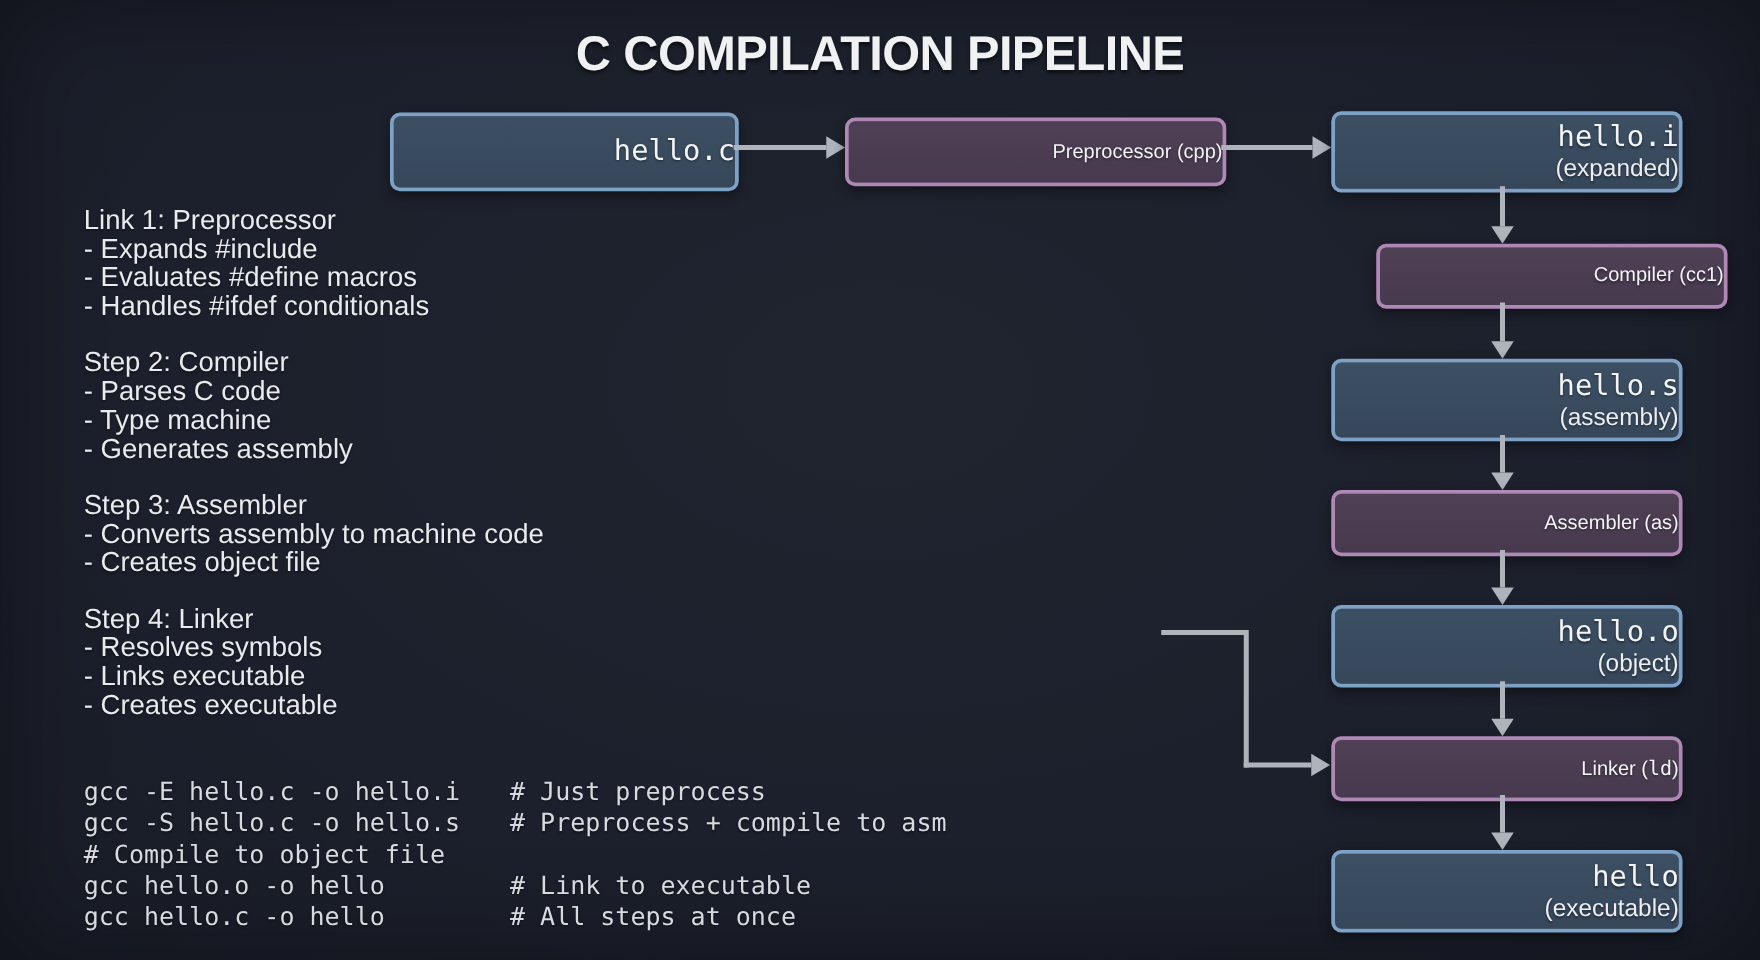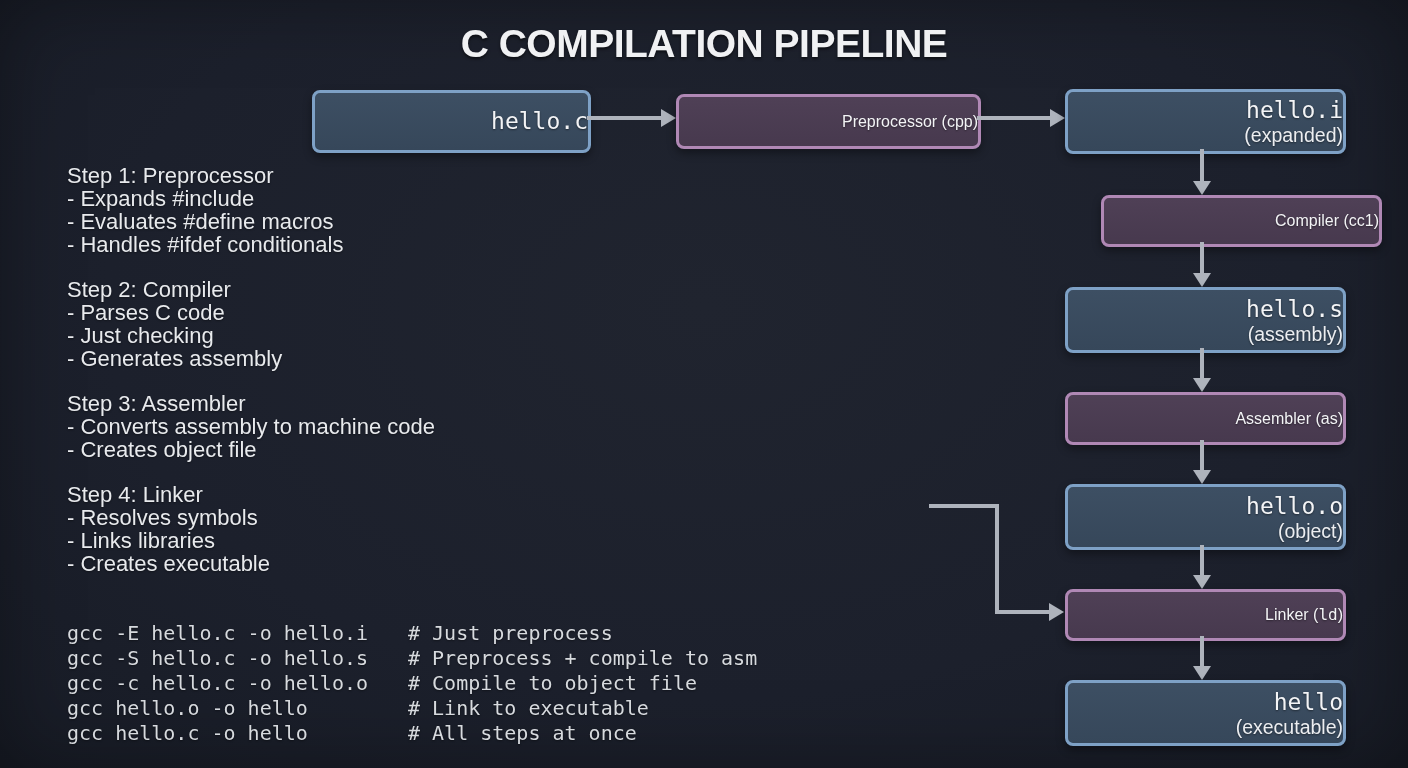--- a/index.html
+++ b/index.html
@@ -138,55 +138,54 @@
 
   <div>
     <div class="hline" style="left:929px;top:504px;width:68px;height:4px"></div>
     <div class="vline" style="left:995px;top:504px;width:4px;height:110px"></div>
     <div class="hline" style="left:995px;top:610px;width:54px;height:4px"></div>
     <div class="head-right" style="left:1049px;top:603px"></div>
   </div>
 
   <div class="steps">
     <div class="step-group">
-      <div>Step 1: Preprocessor</div>
+      <div>Link 1: Preprocessor</div>
       <div>- Expands #include</div>
       <div>- Evaluates #define macros</div>
       <div>- Handles #ifdef conditionals</div>
     </div>
     <div class="step-group">
       <div>Step 2: Compiler</div>
       <div>- Parses C code</div>
-      <div>- Just checking</div>
+      <div>- Type machine</div>
       <div>- Generates assembly</div>
     </div>
     <div class="step-group">
       <div>Step 3: Assembler</div>
       <div>- Converts assembly to machine code</div>
       <div>- Creates object file</div>
     </div>
     <div class="step-group">
       <div>Step 4: Linker</div>
       <div>- Resolves symbols</div>
-      <div>- Links libraries</div>
+      <div>- Links executable</div>
       <div>- Creates executable</div>
     </div>
   </div>
 
   <div class="commands mono">
     <div class="cmd-line">
       <span class="cmd">gcc -E hello.c -o hello.i</span>
       <span class="comment"># Just preprocess</span>
     </div>
     <div class="cmd-line">
       <span class="cmd">gcc -S hello.c -o hello.s</span>
       <span class="comment"># Preprocess + compile to asm</span>
     </div>
     <div class="cmd-line">
-      <span class="cmd">gcc -c hello.c -o hello.o</span>
       <span class="comment"># Compile to object file</span>
     </div>
     <div class="cmd-line">
       <span class="cmd">gcc hello.o -o hello</span>
       <span class="comment"># Link to executable</span>
     </div>
     <div class="cmd-line">
       <span class="cmd">gcc hello.c -o hello</span>
       <span class="comment"># All steps at once</span>
     </div>

